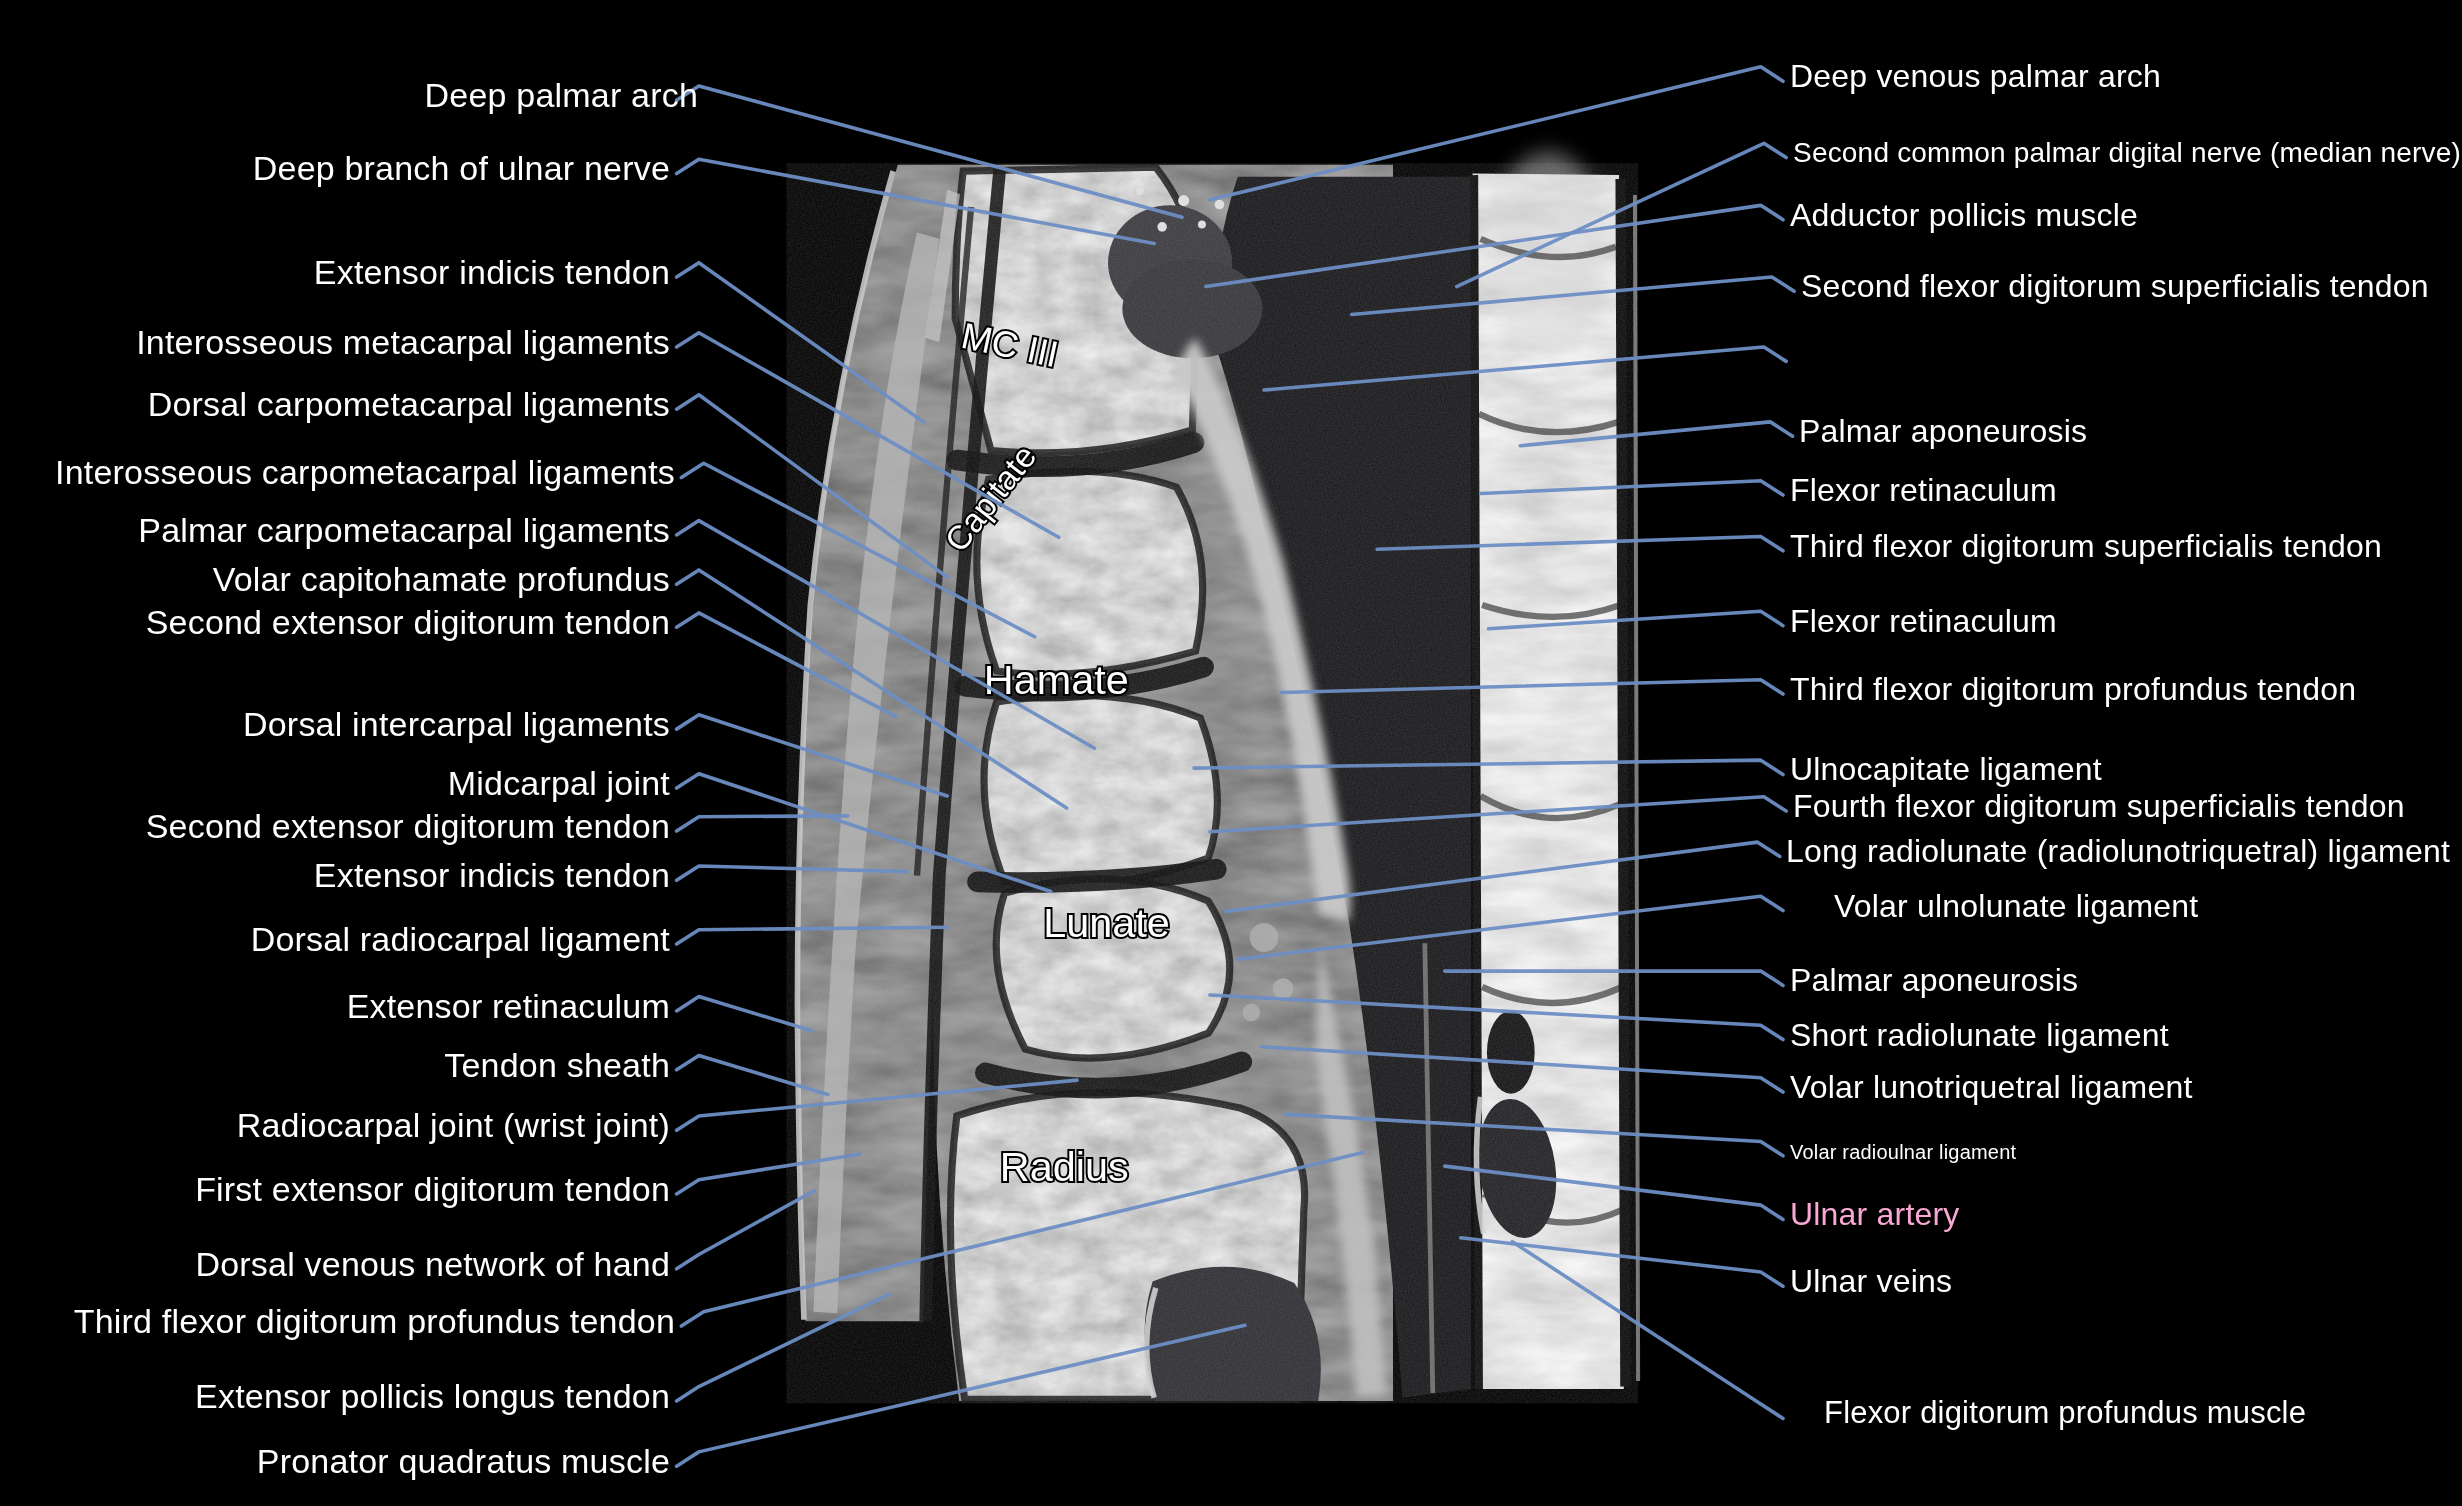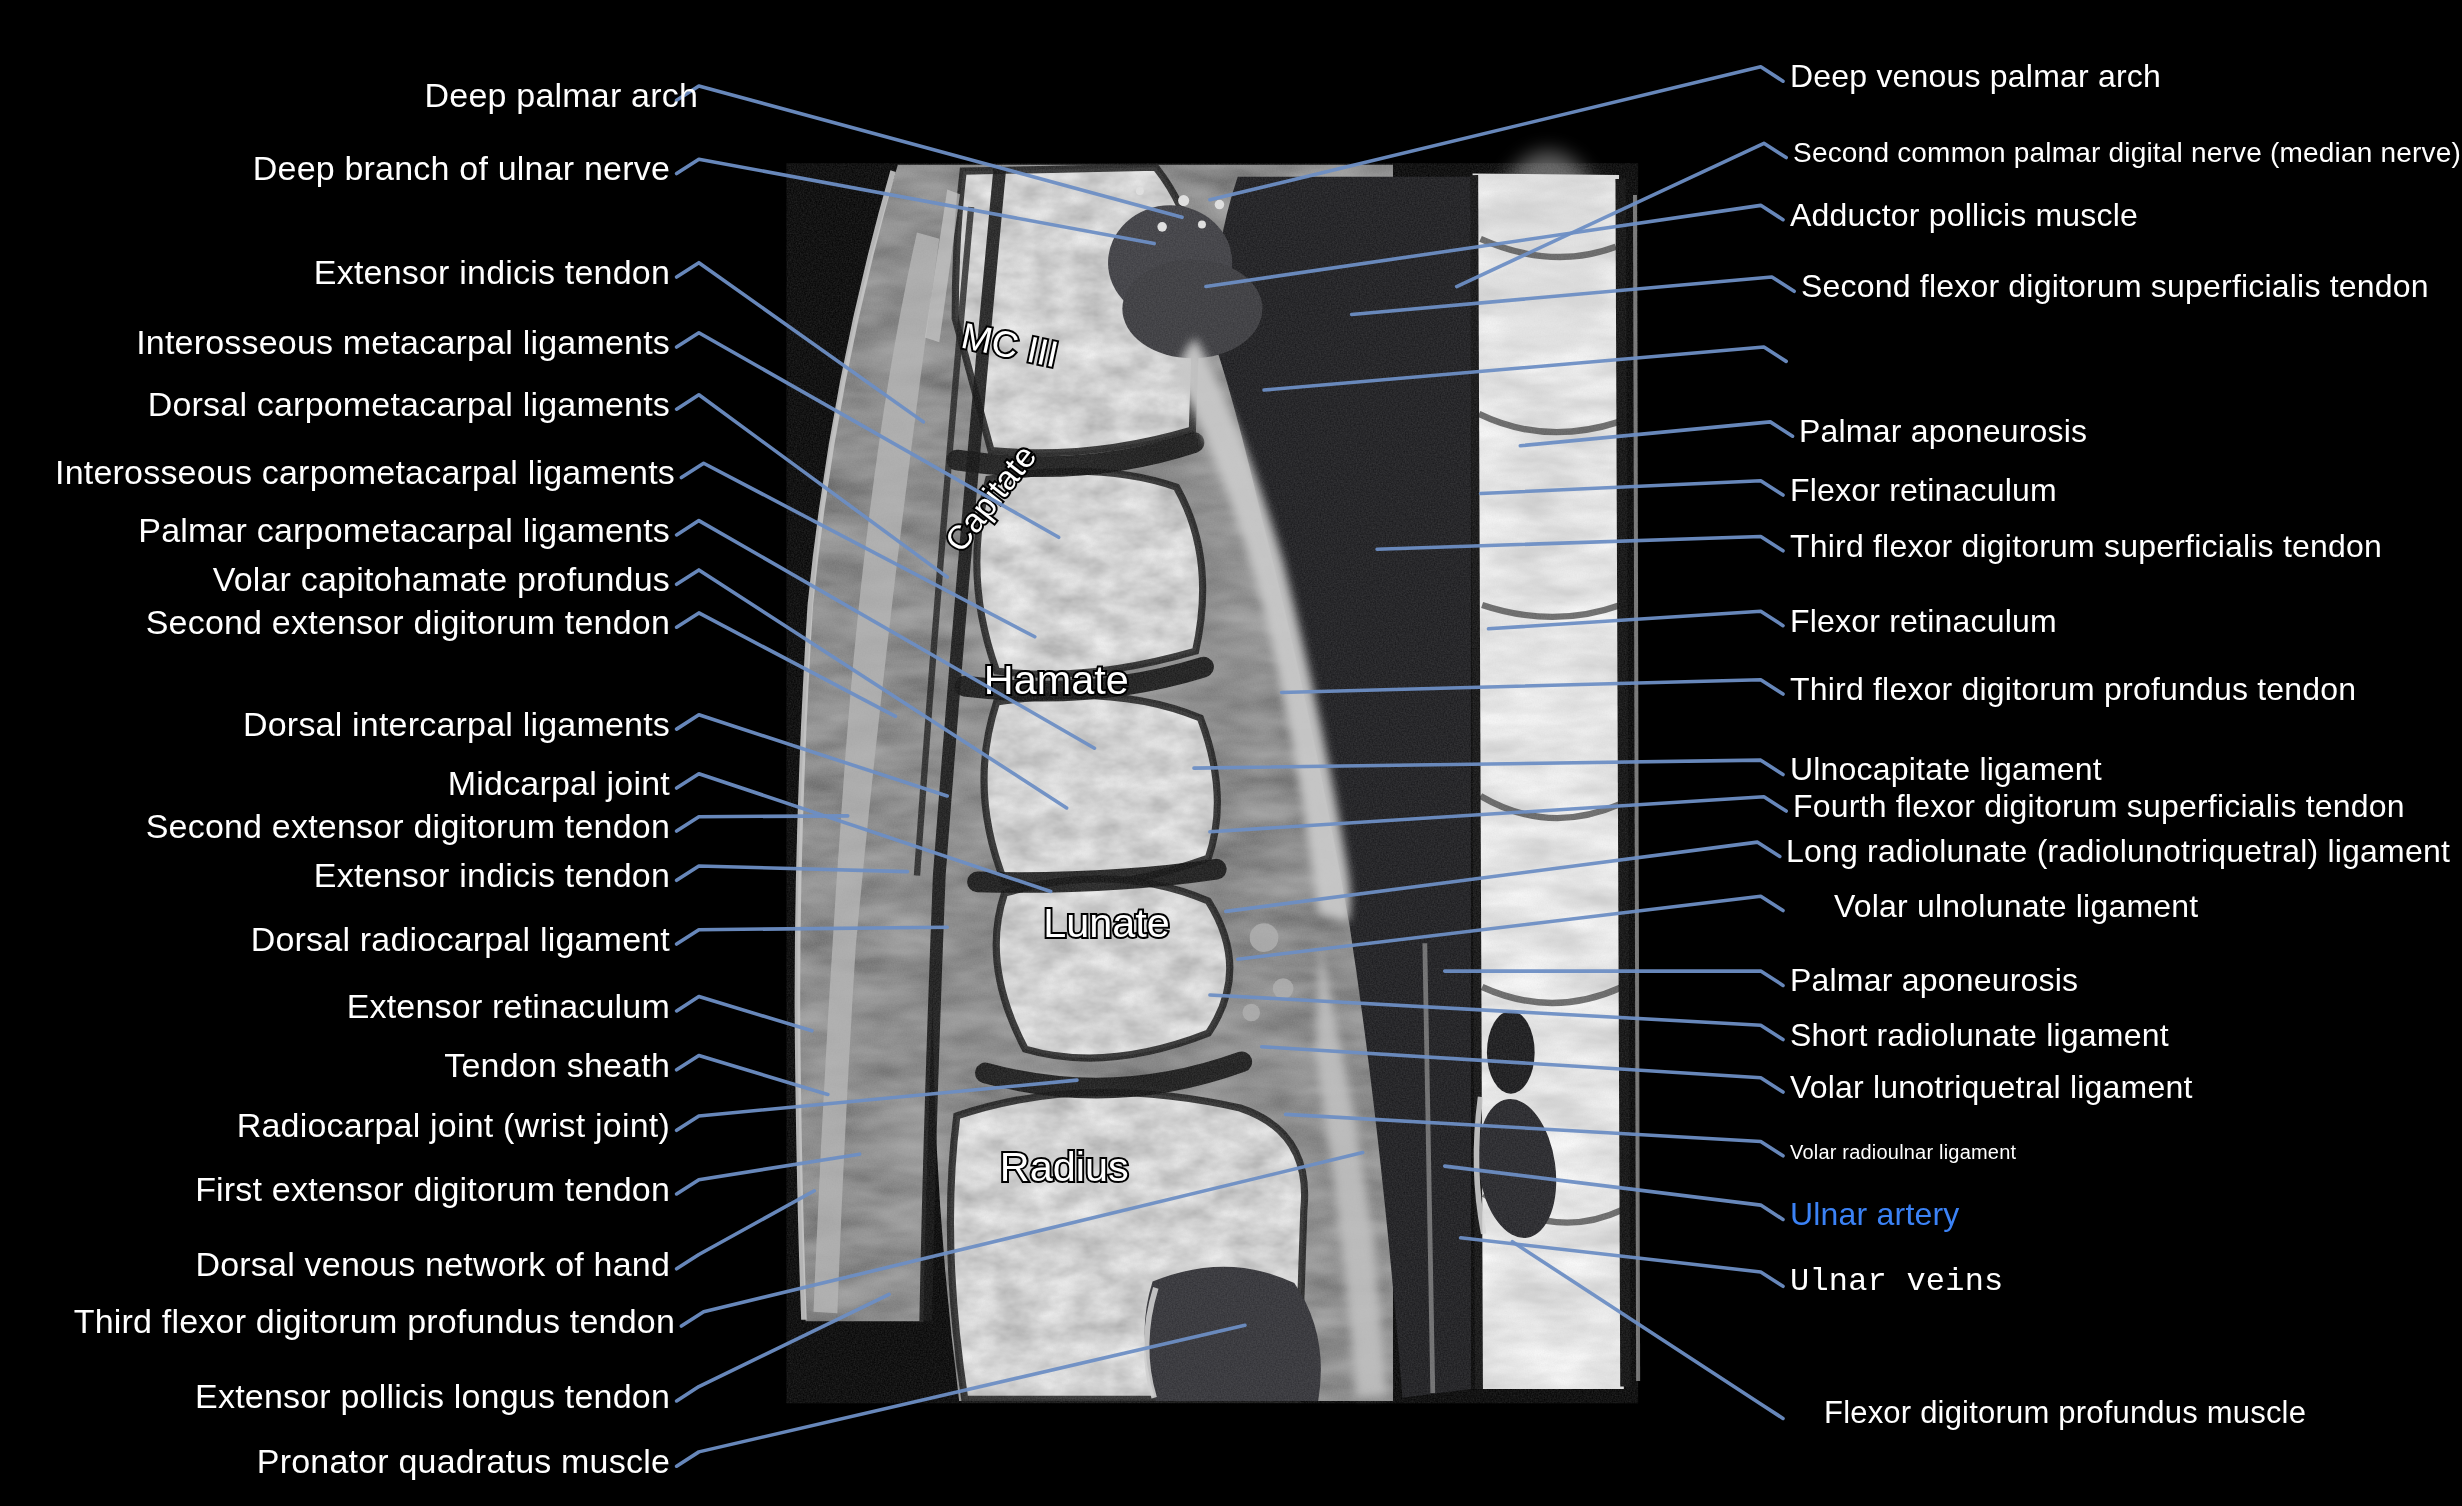--- a/index.html
+++ b/index.html
@@ -216,18 +216,18 @@
       <div class="lbl right" style="top: 623px; color: rgb(255, 255, 255); font-size: 32px; left: 1790px;">Flexor retinaculum</div>
       <div class="lbl right" style="top: 691px; color: rgb(255, 255, 255); font-size: 32px; left: 1790px;">Third flexor digitorum profundus tendon</div>
       <div class="lbl right" style="top: 771px; color: rgb(255, 255, 255); font-size: 32px; left: 1790px;">Ulnocapitate ligament</div>
       <div class="lbl right" style="top: 808px; color: rgb(255, 255, 255); font-size: 32px; left: 1793px;">Fourth flexor digitorum superficialis tendon</div>
       <div class="lbl right" style="top: 853px; color: rgb(255, 255, 255); font-size: 32px; left: 1786px;">Long radiolunate (radiolunotriquetral) ligament</div>
       <div class="lbl right" style="top: 908px; color: rgb(255, 255, 255); font-size: 32px; left: 1790px; margin-left: 44px;">Volar ulnolunate ligament</div>
       <div class="lbl right" style="top: 982px; color: rgb(255, 255, 255); font-size: 32px; left: 1790px;">Palmar aponeurosis</div>
       <div class="lbl right" style="top: 1037px; color: rgb(255, 255, 255); font-size: 32px; left: 1790px;">Short radiolunate ligament</div>
       <div class="lbl right" style="top: 1089px; color: rgb(255, 255, 255); font-size: 32px; left: 1790px;">Volar lunotriquetral ligament</div>
       <div class="lbl right" style="top: 1153px; color: rgb(255, 255, 255); font-size: 20px; left: 1790px;">Volar radioulnar ligament</div>
-      <div class="lbl right" style="top: 1216px; color: #3b82f6; font-size: 32px; left: 1790px;">Ulnar artery</div>
-      <div class="lbl right" style="top: 1283px; color: rgb(255, 255, 255); font-size: 32px; left: 1790px; font-family: Liberation Mono, monospace;">Ulnar veins</div>
+      <div class="lbl right" style="top: 1216px; color: #f9a8d4; font-size: 32px; left: 1790px;">Ulnar artery</div>
+      <div class="lbl right" style="top: 1283px; color: rgb(255, 255, 255); font-size: 32px; left: 1790px;">Ulnar veins</div>
       <div class="lbl right" style="top: 1415px; color: rgb(255, 255, 255); font-size: 31px; left: 1790px; margin-left: 34px;">Flexor digitorum profundus muscle</div>
     </div>
 </div>
 
 
 </body></html>

